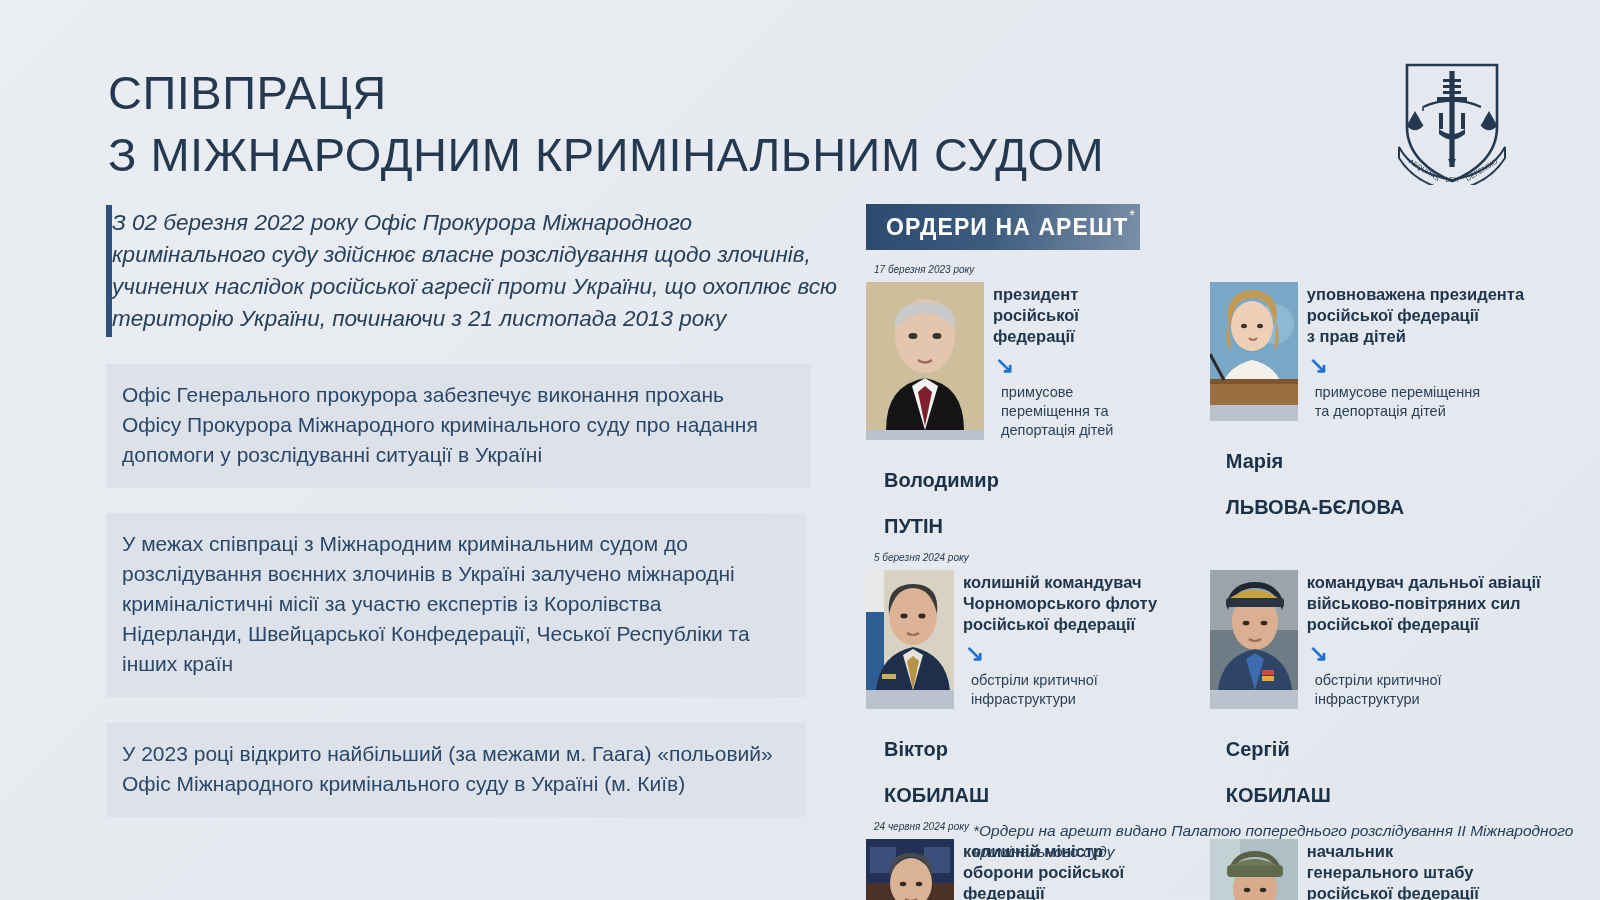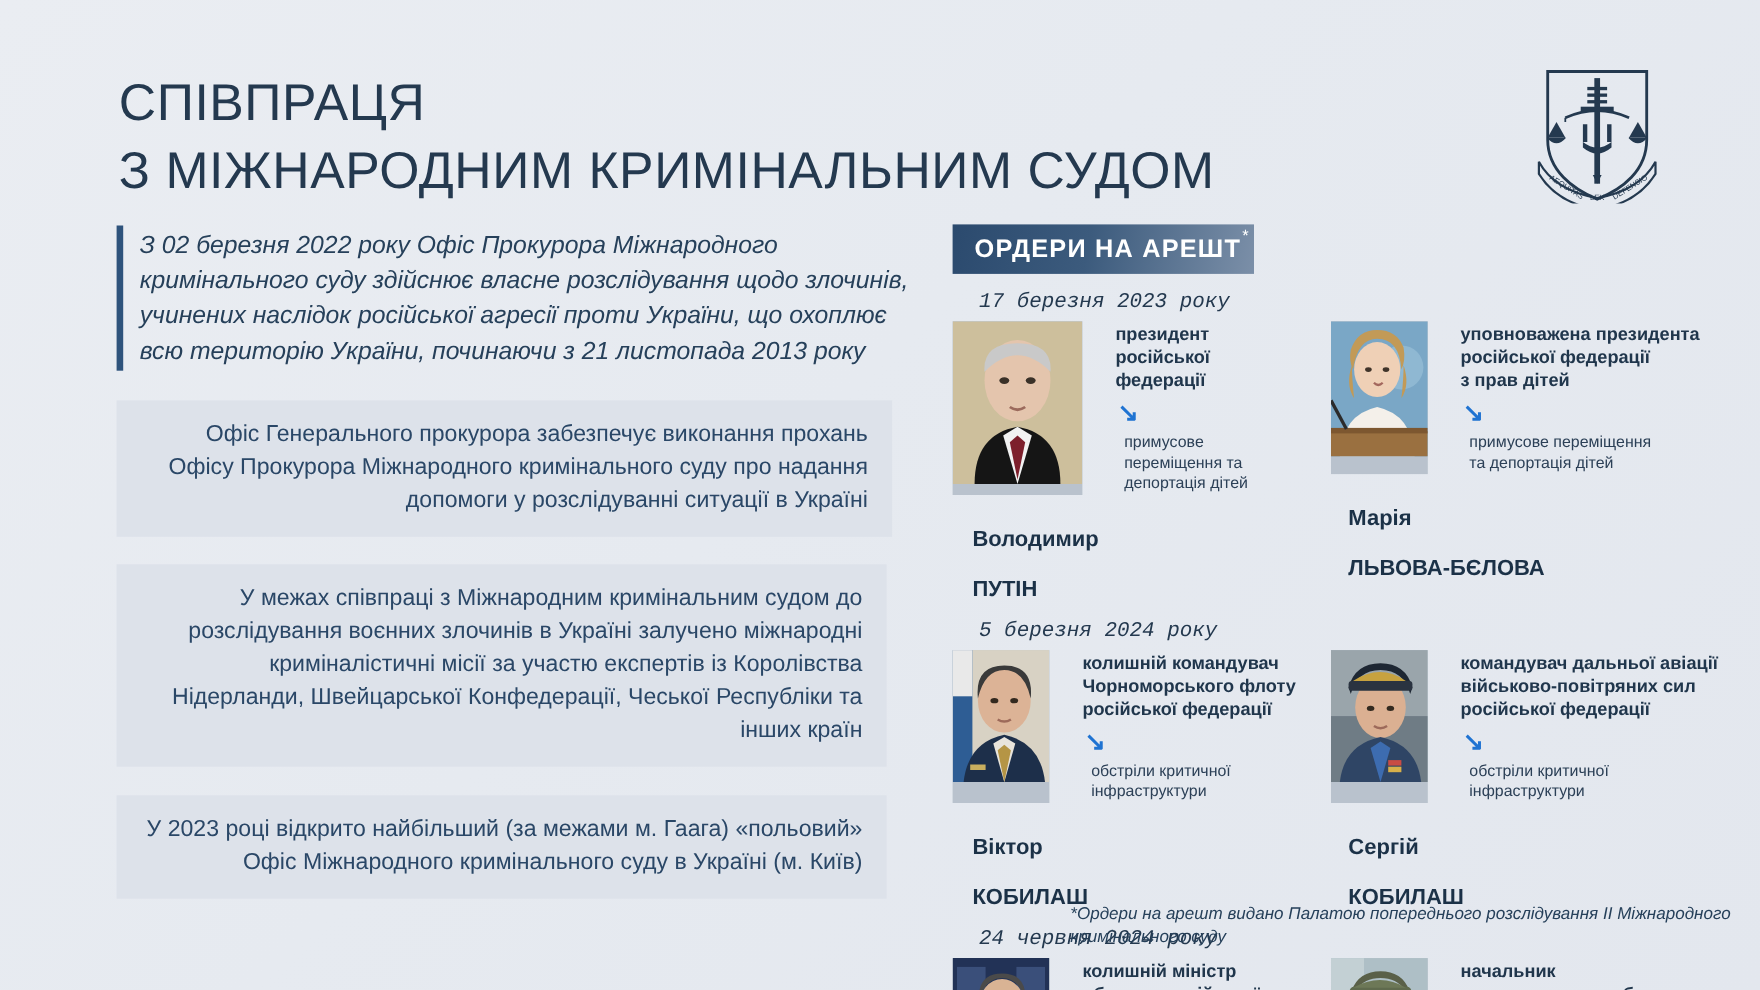--- a/index.html
+++ b/index.html
@@ -43,35 +43,34 @@
 
   
   .left-col {
     position: absolute;
     left: 106px;
     top: 205px;
     width: 735px;
   }
   .intro {
     border-left: 6px solid #2e537c;
-    padding: 2px 0 2px 15px;
+    padding: 2px 0 2px 0;
     font-size: 22.5px;
     line-height: 1.42;
     font-style: italic;
     color: #26405a;
     font-family: "Liberation Sans", sans-serif;
   }
   .info-box {
     background: #dde2ea;
     padding: 16px 22px 18px 16px;
     font-size: 21px;
     line-height: 1.43;
     color: #2a4767;
     box-sizing: border-box;
-    text-align: right;
   }
   .info-box.b1 { margin-top: 27px; width: 705px; }
   .info-box.b2 { margin-top: 25px; width: 700px; }
   .info-box.b3 { margin-top: 26px; width: 700px; }
 
   
   .right-col {
     position: absolute;
     left: 866px;
     top: 204px;
@@ -88,36 +87,35 @@
     position: relative;
   }
   .badge sup {
     font-size: 15px;
     font-weight: 400;
     position: relative;
     top: -6px;
     left: 1px;
   }
   .date-line {
-    font-size: 19px;
+    font-size: 10px;
     font-style: italic;
     color: #24394f;
-    margin: 14px 0 7px 24px;
-    font-family: Liberation Mono, monospace;
+    margin: 14px 0 7px 8px;
   }
   .row {
     display: flex;
     gap: 26px;
   }
   .col-a { width: 330px; }
   .col-b { width: 370px; }
 
   .card {
     display: flex;
-    gap: 30px;
+    gap: 9px;
     position: relative;
   }
   .photo {
     flex: 0 0 auto;
     border: 0;
     background: #b9c2cd;
     overflow: hidden;
     position: relative;
   }
   .photo svg { display: block; }

